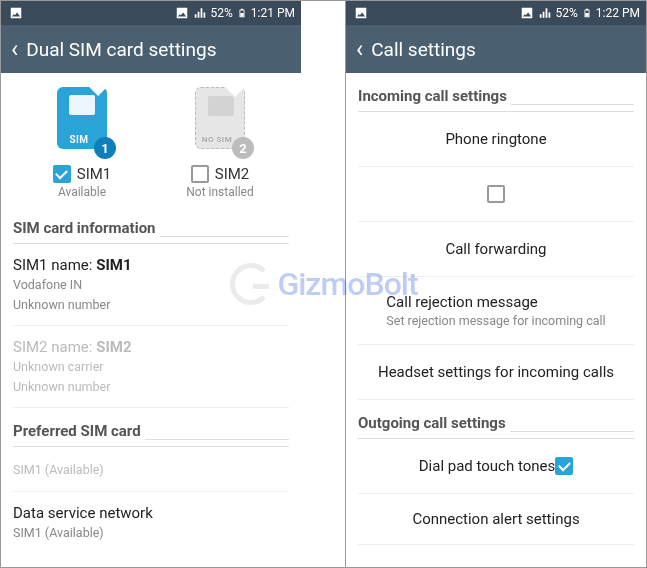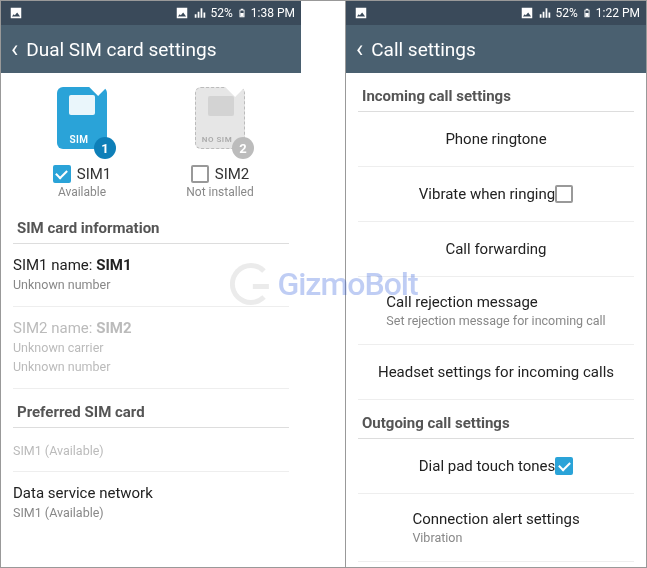--- a/index.html
+++ b/index.html
@@ -26,21 +26,21 @@
   .sim-chip.inactive .label { color: #aaa; font-size: 8px; }
   .sim-badge { position: absolute; bottom: -2px; right: -4px; width: 22px; height: 22px; border-radius: 50%; color: #fff; font-size: 13px; font-weight: 700; display: flex; align-items: center; justify-content: center; }
   .sim-badge.b1 { background: #0e7fb8; }
   .sim-badge.b2 { background: #bcbcbc; }
   .sim-check-row { display: flex; align-items: center; gap: 6px; }
   .chk { width: 18px; height: 18px; border: 2px solid #999; border-radius: 2px; display: inline-flex; align-items: center; justify-content: center; flex-shrink: 0; }
   .chk.checked { background: #2aa3d8; border-color: #2aa3d8; }
   .chk.checked::after { content: ""; width: 9px; height: 5px; border-left: 2px solid #fff; border-bottom: 2px solid #fff; transform: rotate(-45deg) translate(1px,-1px); }
   .sim-name { font-size: 15px; color: #333; }
   .sim-status { font-size: 12px; color: #888; margin-top: 2px; }
-  .section-header { font-size: 15px; font-weight: 700; color: #555; padding: 14px 0 6px; border-bottom: 1px solid #ddd; display: flex; align-items: baseline; flex-direction: column; }
+  .section-header { font-size: 15px; font-weight: 700; color: #555; padding: 14px 0 6px; border-bottom: 1px solid #ddd; display: flex; align-items: baseline; }
   .section-header .line { flex: 1; height: 1px; background: #ddd; margin-left: 4px; position: relative; top: 4px; }
   .item { padding: 12px 0; border-bottom: 1px solid #eee; }
   .item:last-child { border-bottom: none; }
   .item .title { font-size: 15px; color: #222; }
   .item .title .bold { font-weight: 700; }
   .item .sub { font-size: 12.5px; color: #888; margin-top: 2px; line-height: 1.4; }
   .item.disabled .title, .item.disabled .sub { color: #bbb; }
   .item-row { display: flex; align-items: center; justify-content: center; padding: 16px 0; border-bottom: 1px solid #eee; }
   .item-row .txt .title { font-size: 15px; color: #222; }
   .item-row .txt .sub { font-size: 12.5px; color: #888; margin-top: 2px; }
@@ -71,21 +71,21 @@
             <path fill="#fff" d="M3 20h3v-6H3v6zm5 0h3V10H8v10zm5 0h3V4h-3v16zm5 0h3v-9h-3v9z"></path>
           </svg>
         </span>
       <span>52%</span>
       <span class="sb-icon">
           <svg width="10" height="14" viewBox="0 0 24 24">
             <path fill="#fff" d="M15 2h-6v2H6v18h12V4h-3V2zm1 18H8V6h8v14z"></path>
             <rect fill="#fff" x="8" y="12" width="8" height="8"></rect>
           </svg>
         </span>
-      <span>1:38 PM</span>
+      <span>1:21 PM</span>
     </div>
     <div class="titlebar">
       <span class="back-chevron">‹</span>
       <span>Dual SIM card settings</span>
     </div>
     <div class="content">
       <div class="sim-row">
         <div class="sim-card">
           <div class="sim-icon">
             <div class="sim-chip active">
@@ -114,20 +114,21 @@
         </div>
       </div>
 
       <div class="section-header">
           <span>SIM card information</span>
           <span class="line"></span>
         </div>
 
       <div class="item">
         <div class="title"><span>SIM1 name: </span><span class="bold">SIM1</span></div>
+        <div class="sub">Vodafone IN</div>
         <div class="sub">Unknown number</div>
       </div>
       <div class="item disabled">
         <div class="title"><span>SIM2 name: </span><span class="bold">SIM2</span></div>
         <div class="sub">Unknown carrier</div>
         <div class="sub">Unknown number</div>
       </div>
 
       <div class="section-header">
           <span>Preferred SIM card</span>
@@ -179,23 +180,20 @@
           <span>Incoming call settings</span>
           <span class="line"></span>
         </div>
 
       <div class="item-row nosub">
         <div class="txt">
             <div class="title">Phone ringtone</div>
           </div>
       </div>
       <div class="item-row nosub">
-        <div class="txt">
-            <div class="title">Vibrate when ringing</div>
-          </div>
         <span class="chk"></span>
       </div>
       <div class="item-row nosub">
         <div class="txt">
             <div class="title">Call forwarding</div>
           </div>
       </div>
       <div class="item-row">
         <div class="txt">
           <div class="title">Call rejection message</div>
@@ -215,21 +213,20 @@
 
       <div class="item-row nosub">
         <div class="txt">
             <div class="title">Dial pad touch tones</div>
           </div>
         <span class="chk checked"></span>
       </div>
       <div class="item-row">
         <div class="txt">
           <div class="title">Connection alert settings</div>
-          <div class="sub">Vibration</div>
         </div>
       </div>
       <div class="item-row nosub">
         
       </div>
     </div>
   </div>
 
   <div class="watermark">
     <span class="g"></span>

